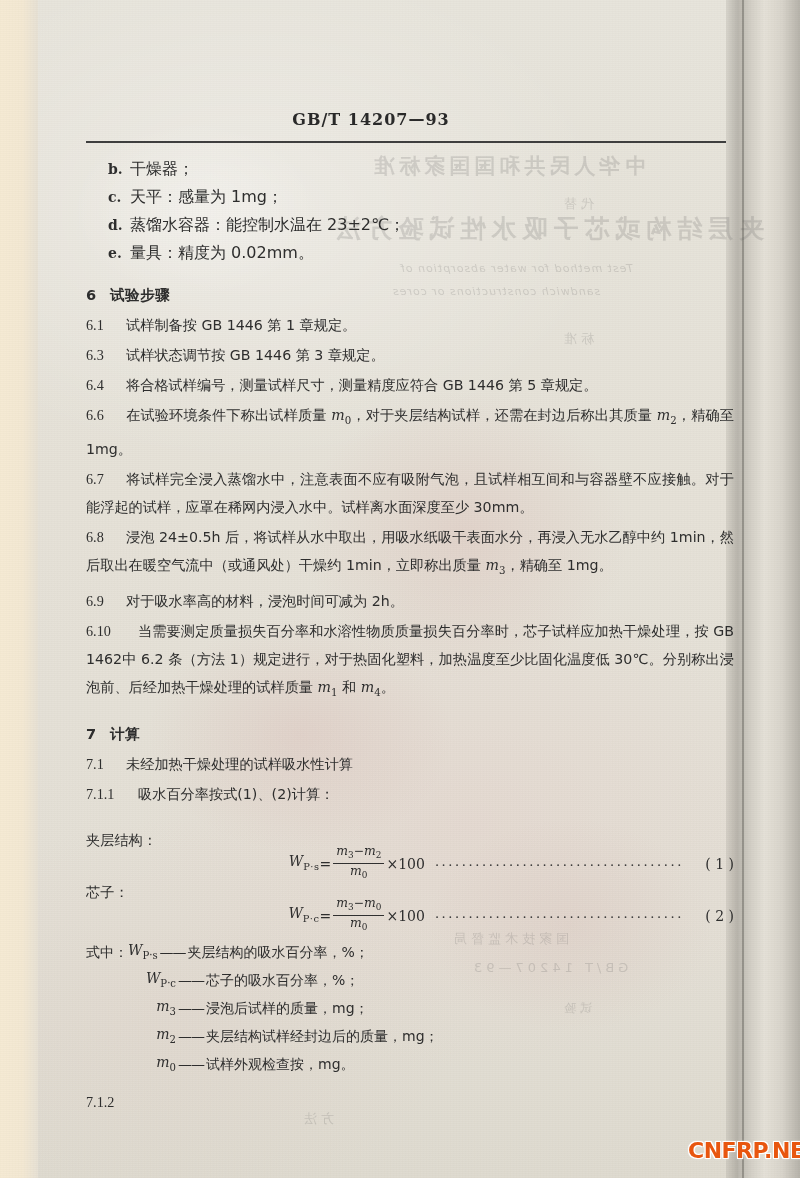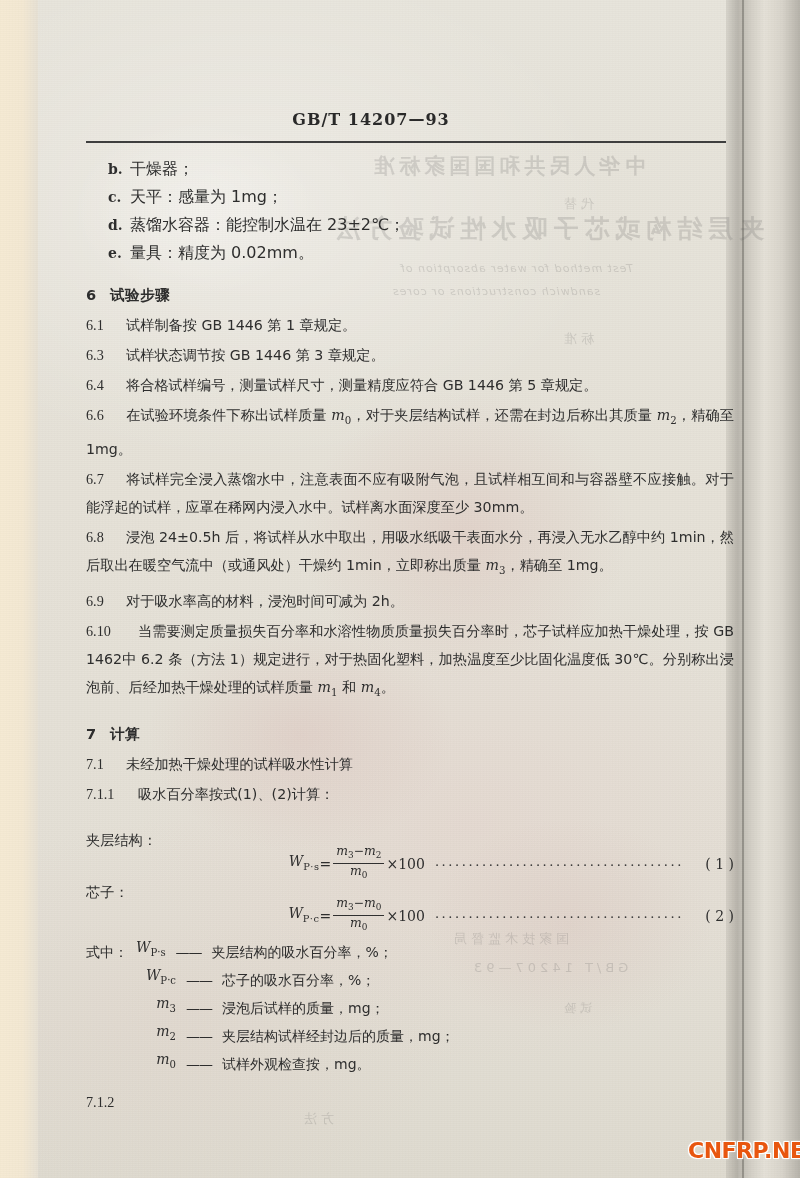--- a/index.html
+++ b/index.html
@@ -209,21 +209,21 @@
   }
   .fnum {
     width: 44px;
     text-align: right;
     font-family: "DejaVu Serif", serif;
     font-size: 14px;
   }
 
   
   .defs { margin-top: 8px; }
-  .defline { display: flex; align-items: flex-end; height: 28px; font-size: 14px; gap: 8px; }
+  .defline { display: flex; align-items: center; height: 28px; font-size: 14px; }
   .defline .sym {
     text-align: right;
     font-family: "DejaVu Serif", serif;
     font-style: italic;
     white-space: nowrap;
   }
   .defline .sym sub { font-style: normal; font-size: 0.72em; }
   .defline .dash { margin: 0 2px; letter-spacing: -1px; }
   .defline .txt { font-size: 14px; }
 

